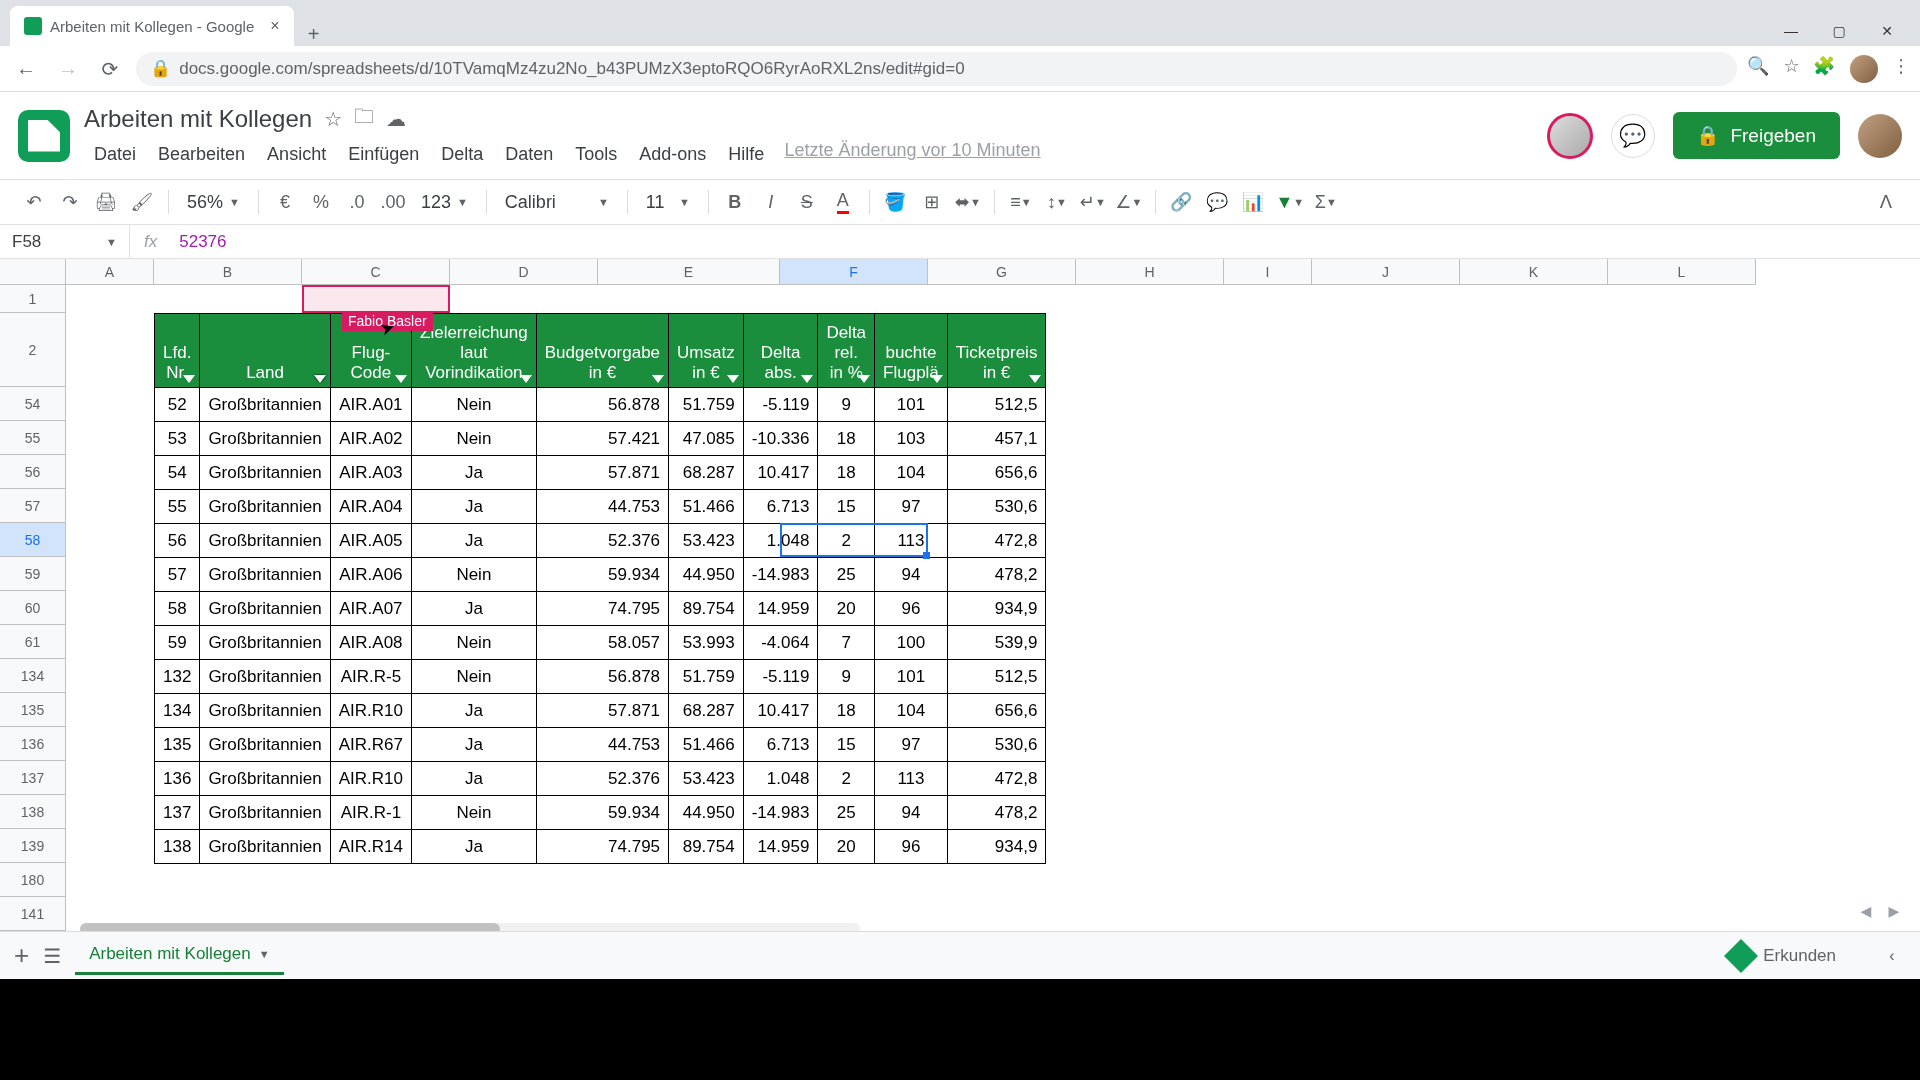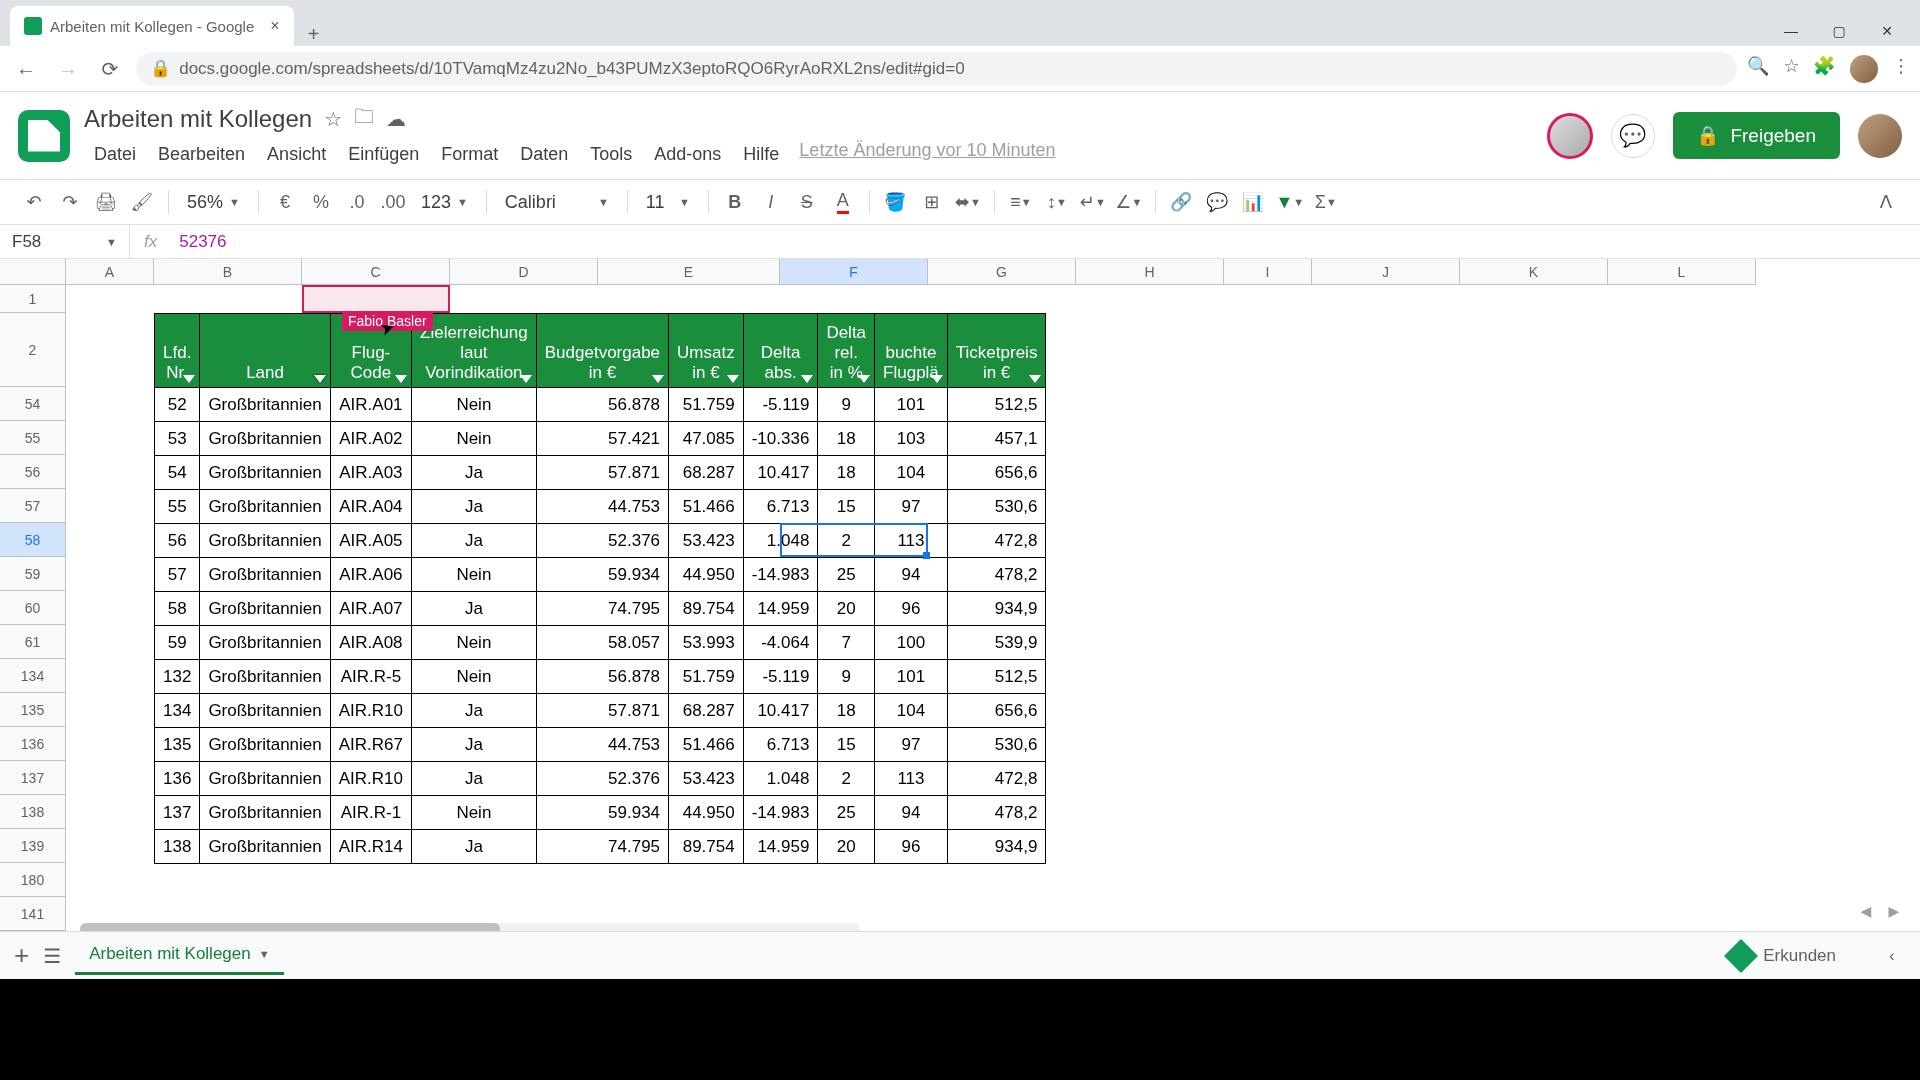--- a/index.html
+++ b/index.html
@@ -121,21 +121,21 @@
           <span class="doc-title">Arbeiten mit Kollegen</span>
           <span class="title-icon">☆</span>
           <span class="title-icon">🗀</span>
           <span class="title-icon">☁</span>
         </div>
         <div class="menu-bar">
           <span class="menu-item">Datei</span>
           <span class="menu-item">Bearbeiten</span>
           <span class="menu-item">Ansicht</span>
           <span class="menu-item">Einfügen</span>
-          <span class="menu-item">Format</span>
+          <span class="menu-item">Delta</span>
           <span class="menu-item">Daten</span>
           <span class="menu-item">Tools</span>
           <span class="menu-item">Add-ons</span>
           <span class="menu-item">Hilfe</span>
           <span class="last-edit">Letzte Änderung vor 10 Minuten</span>
         </div>
       </div>
       <div class="header-right">
         <div class="collab-avatar"></div>
         <div class="comment-btn">💬</div>

